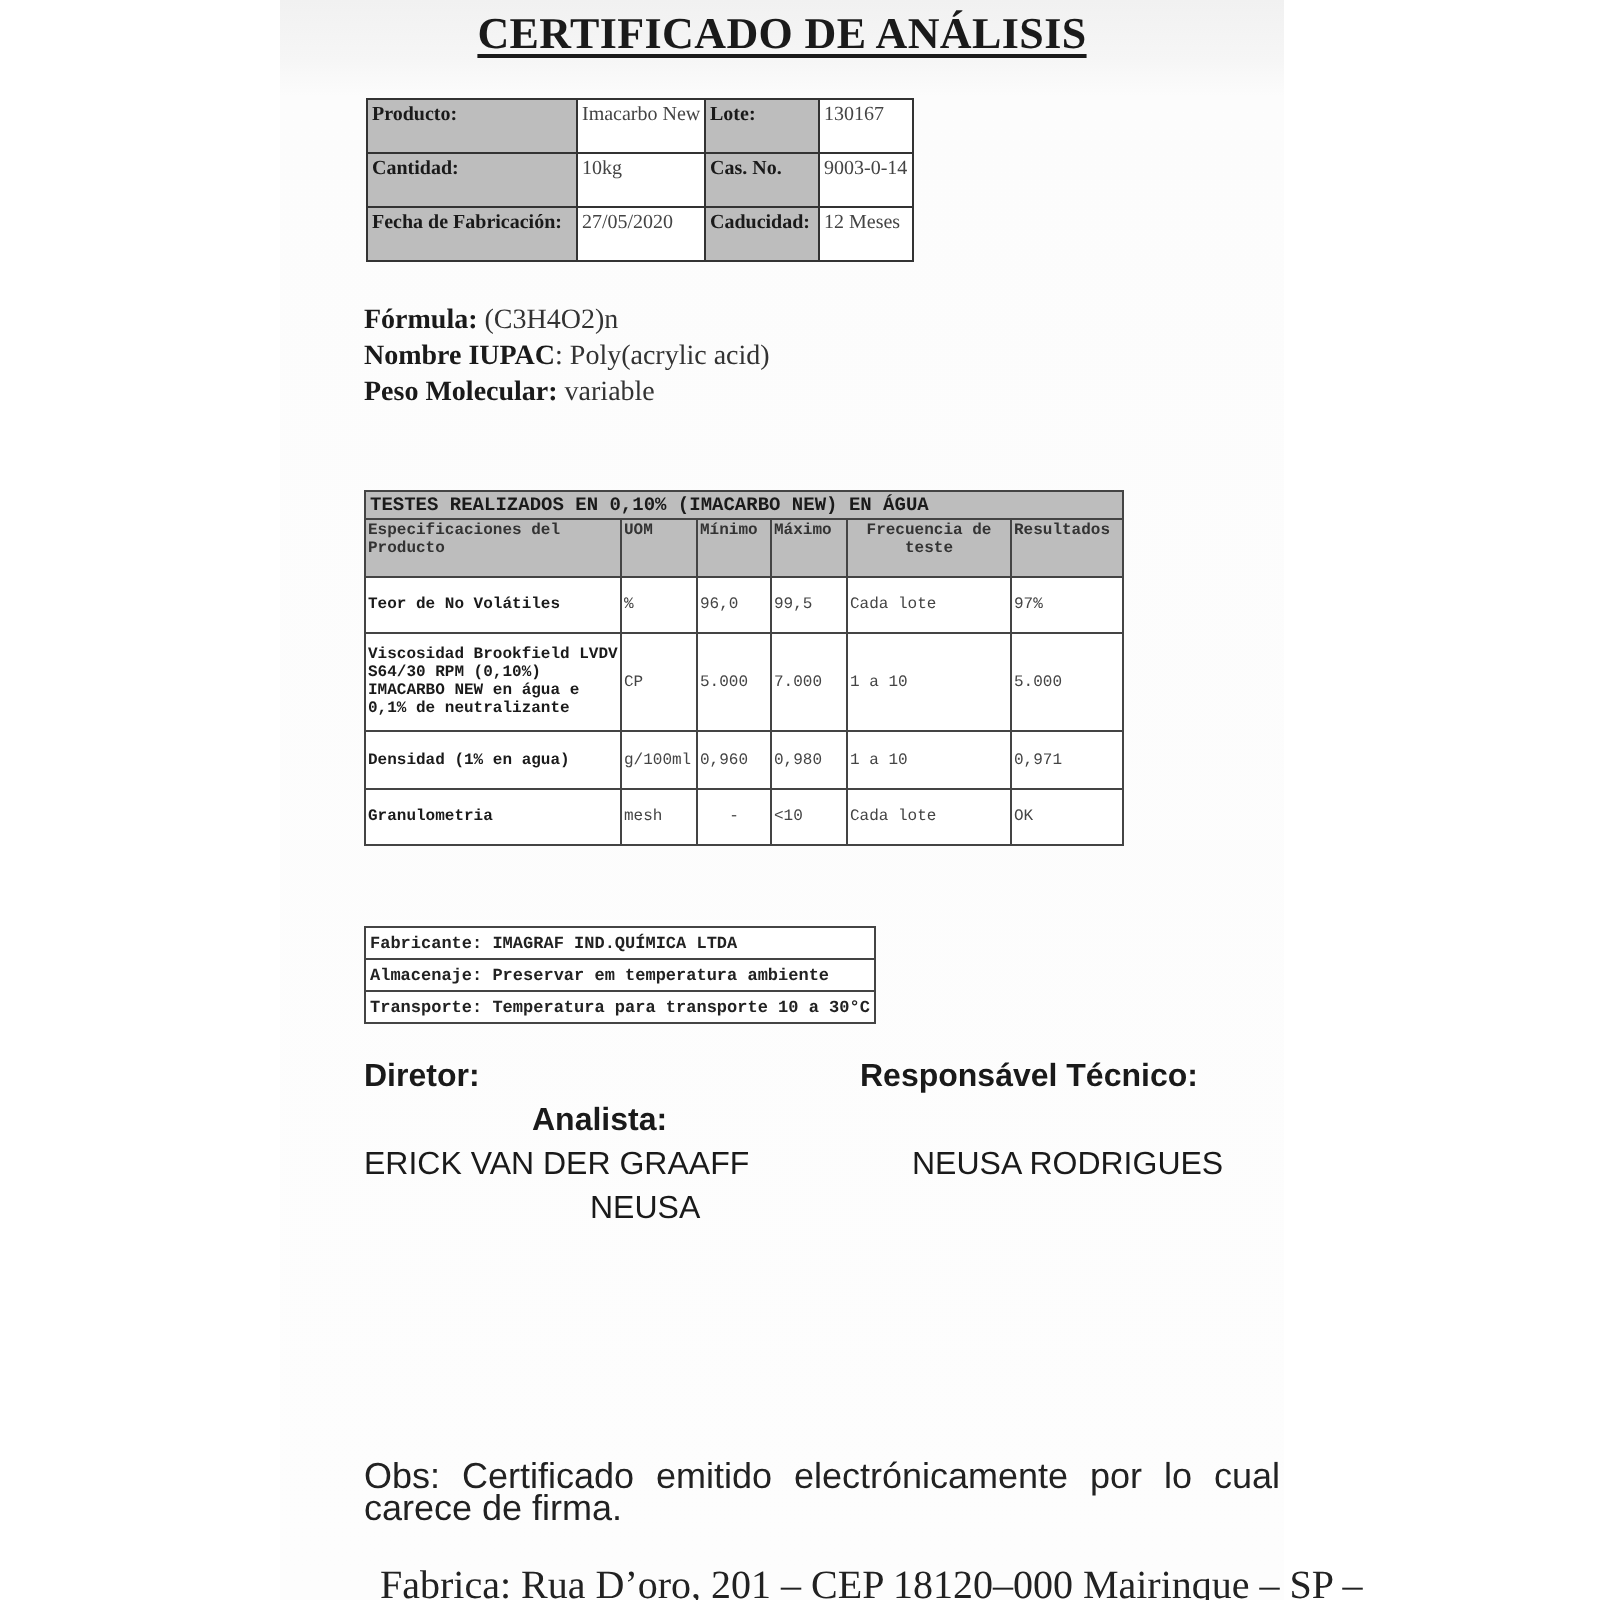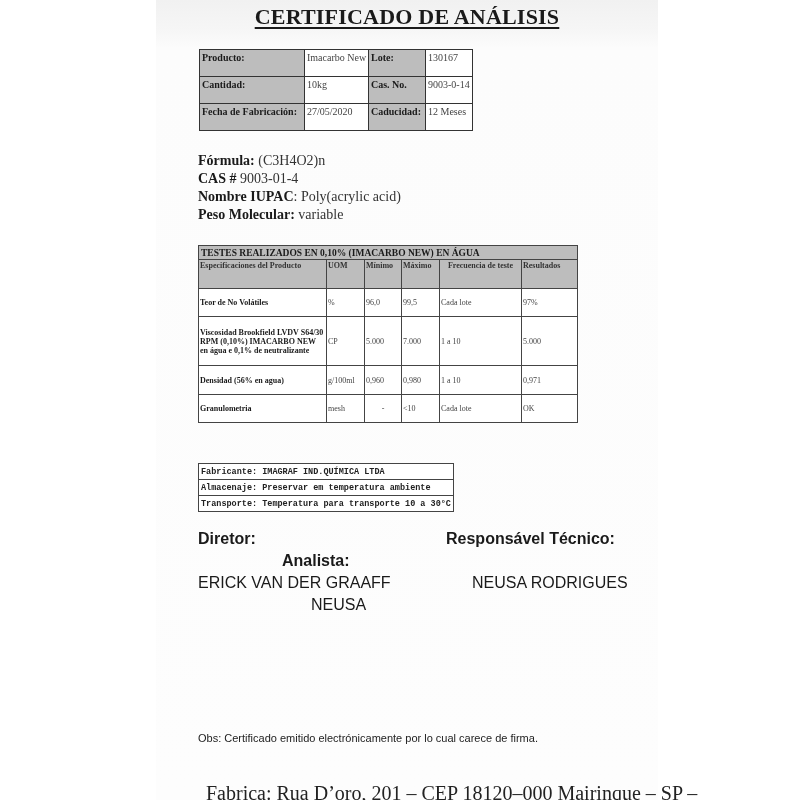--- a/index.html
+++ b/index.html
@@ -1,21 +1,21 @@
 <!DOCTYPE html>
 <html><head>
 <meta charset="utf-8">
 <style>
   html, body { margin: 0; padding: 0; }
   body {
     width: 800px; height: 800px; overflow: hidden; position: relative;
     background: #ffffff;
   }
   .page {
-    position: absolute; left: 156px; top: 0; width: 502px; height: 800px;
+    position: absolute; left: 140px; top: 0; width: 502px; height: 800px;
     background: linear-gradient(to bottom, #f1f1f1 0px, #f6f6f6 30px, #fcfcfc 48px, #fdfdfd 100%);
   }
   .abs { position: absolute; }
   .title {
     left: 0; top: 4px; width: 502px; text-align: center;
     font-family: "Liberation Serif", serif; font-weight: bold; font-size: 22px;
     color: #1a1a1a; text-decoration: underline; text-underline-offset: 3px;
     letter-spacing: 0.2px;
   }
   
@@ -33,21 +33,21 @@
   .props {
     left: 42px; top: 152px;
     font-family: "Liberation Serif", serif; font-size: 14px; line-height: 18px; color: #1a1a1a;
   }
   .props b { font-weight: bold; }
   .props .v { color: #333; }
 
   
   .tests {
     left: 42px; top: 245px; border-collapse: collapse; table-layout: fixed;
-    font-family: Liberation Serif, serif; font-size: 8px; color: #222; padding-left: 16px;
+    font-family: Liberation Mono, monospace; font-size: 8px; color: #222; padding-left: 16px;
   }
   .tests td, .tests th {
     border: 1.2px solid #444; padding: 1px 1px; text-align: left; vertical-align: middle;
     overflow: hidden;
   }
   .tests .cap td { background: #bdbdbd; font-weight: bold; font-size: 9.5px; height: 13px; padding: 0 2px; white-space: nowrap; color:#1a1a1a;}
   .tests th { background: #bdbdbd; font-weight: bold; vertical-align: top; height: 26px; color:#333; }
   .tests th.c { text-align: center; }
   .tests td.spec { font-weight: bold; color: #1a1a1a; }
   .tests td { background: #ffffff; color: #444; }
@@ -57,21 +57,21 @@
     left: 42px; top: 463px; border-collapse: collapse;
     font-family: Liberation Mono, monospace; font-size: 8.5px; font-weight: bold; color: #222;
   }
   .notes td { border: 1.2px solid #444; padding: 1px 2px; height: 13px; white-space: nowrap; background:#fff;}
 
   .sig { font-family: "Liberation Sans", sans-serif; color: #1a1a1a; font-size: 16px; }
   .sig.b { font-weight: bold; }
 
   .obs {
     left: 42px; top: 730px; width: 458px;
-    font-family: "Liberation Sans", sans-serif; font-size: 11px; line-height: 16px;
+    font-family: "Liberation Sans", sans-serif; font-size: 18px; line-height: 16px;
     color: #222; text-align: justify; text-align-last: left;
   }
   .addr {
     left: 50px; top: 782px; white-space: nowrap;
     font-family: "Liberation Serif", serif; font-size: 20px; color: #222;
   }
 </style>
 </head>
 <body>
 
@@ -103,21 +103,20 @@
       <td class="lab">Fecha de Fabricación:</td>
       <td class="val">27/05/2020</td>
       <td class="lab">Caducidad:</td>
       <td class="val">12 Meses</td>
     </tr>
   </tbody>
     </table>
 
   <div class="abs props">
     <div><b>Fórmula:</b><span class="v"> (C3H4O2)n</span></div>
-    <div><b>CAS #</b><span class="v"> 9003-01-4</span></div>
     <div><b>Nombre IUPAC</b><span class="v">: Poly(acrylic acid)</span></div>
     <div><b>Peso Molecular:</b><span class="v"> variable</span></div>
   </div>
 
   <table class="abs tests">
     <colgroup>
       <col style="width:128px">
         <col style="width:38px">
         <col style="width:37px">
         <col style="width:38px">
@@ -146,21 +145,21 @@
     </tr>
     <tr style="height:49px">
       <td class="spec">Viscosidad Brookfield LVDV S64/30 RPM (0,10%) IMACARBO NEW en água e 0,1% de neutralizante</td>
       <td>CP</td>
       <td>5.000</td>
       <td>7.000</td>
       <td>1 a 10</td>
       <td>5.000</td>
     </tr>
     <tr style="height:29px">
-      <td class="spec">Densidad (56% en agua)</td>
+      <td class="spec">Densidad (1% en agua)</td>
       <td>g/100ml</td>
       <td>0,960</td>
       <td>0,980</td>
       <td>1 a 10</td>
       <td>0,971</td>
     </tr>
     <tr style="height:28px">
       <td class="spec">Granulometria</td>
       <td>mesh</td>
       <td class="center">-</td>

